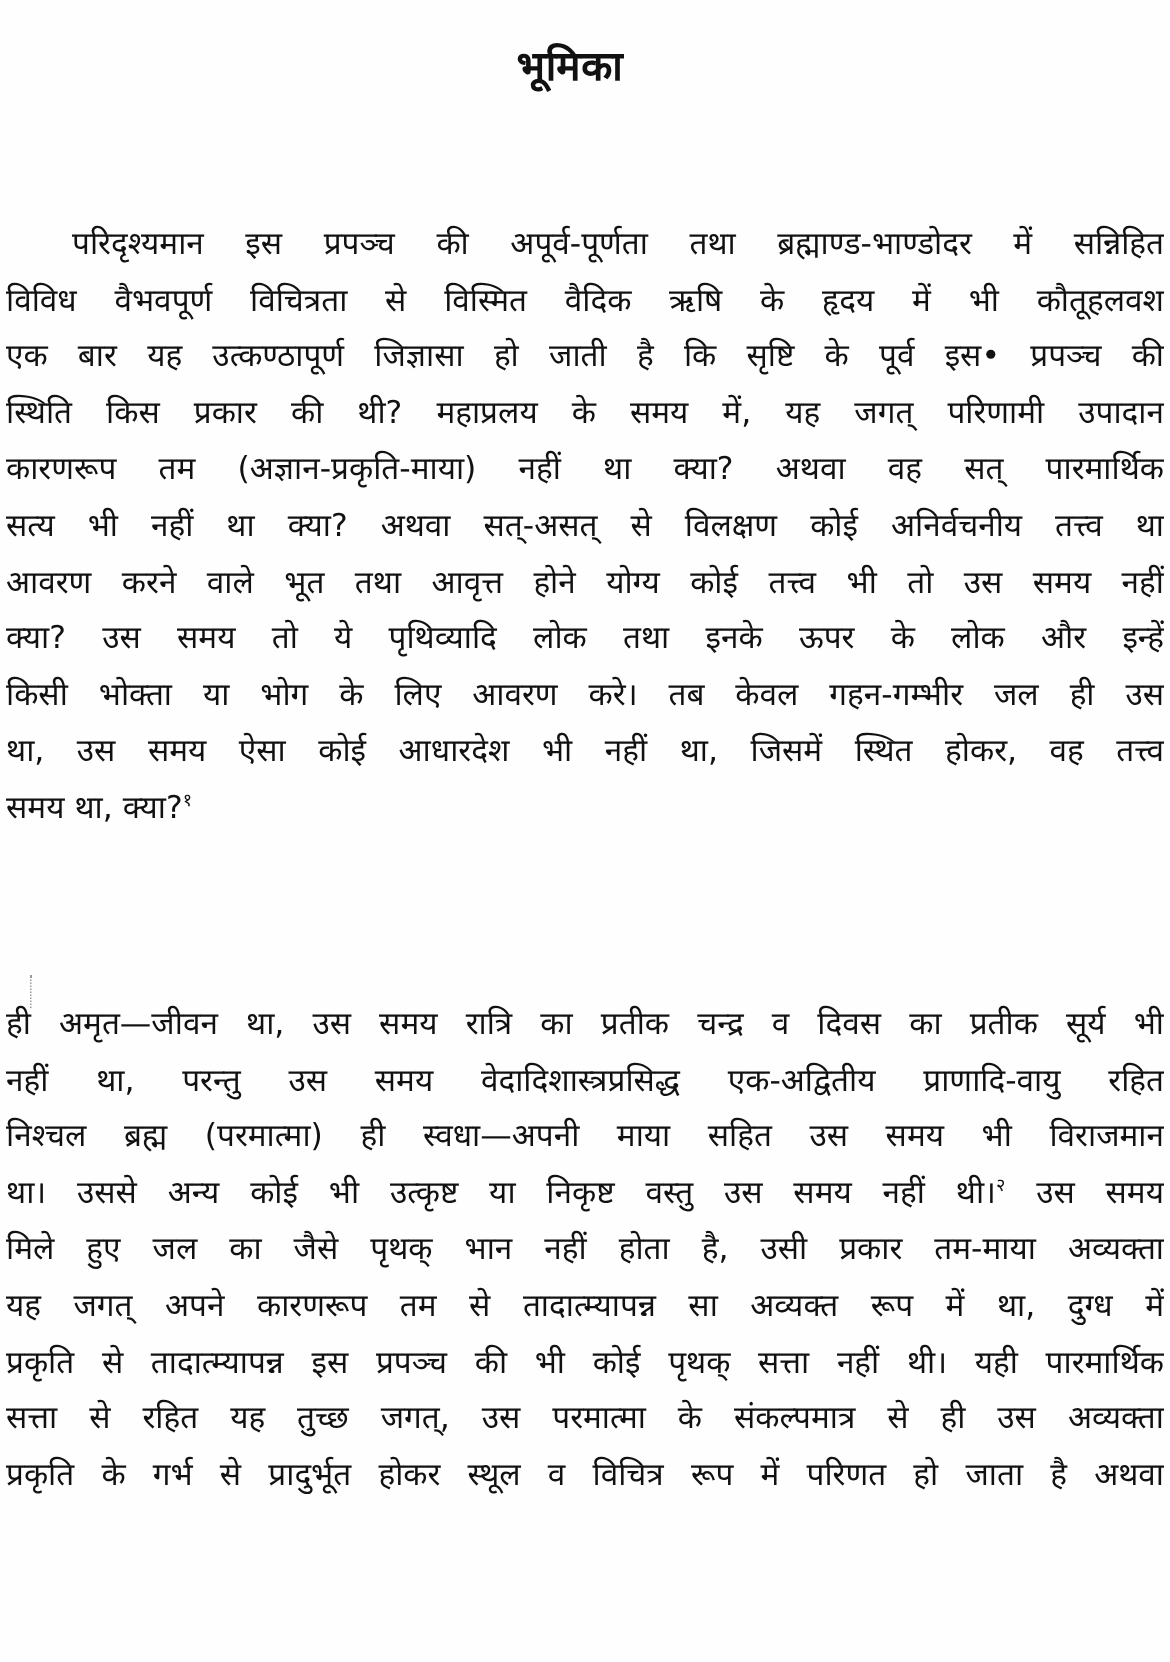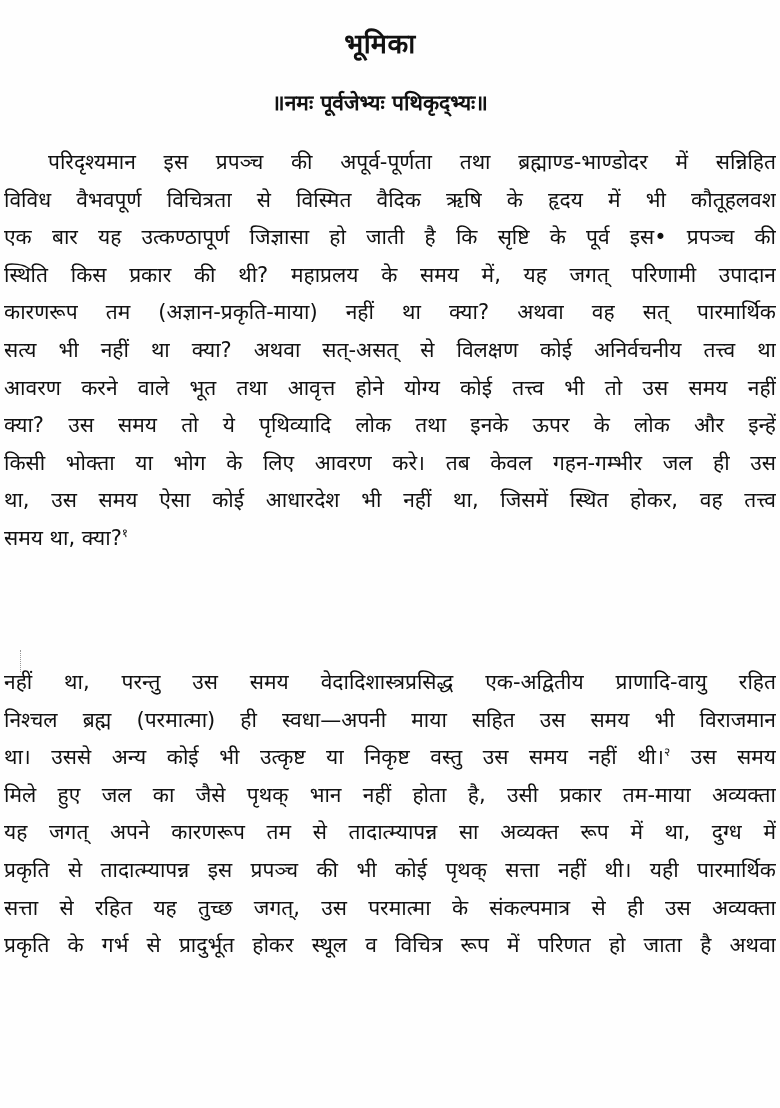--- a/index.html
+++ b/index.html
@@ -70,39 +70,39 @@
       height: 22px;
       border-left: 1px dotted #999;
     }
   </style>
 </head>
 <body>
 
 <div class="page">
 
   <div class="title">भूमिका</div>
-  <div class="subtitle">॥नमः पूर्वजेभ्यः पथिकृद्भ्यः॥</div>
 
   <div class="body-text para1">
     <span class="line first">परिदृश्यमान इस प्रपञ्च की अपूर्व-पूर्णता तथा ब्रह्माण्ड-भाण्डोदर में सन्निहित</span>
     <span class="line">विविध वैभवपूर्ण विचित्रता से विस्मित वैदिक ऋषि के हृदय में भी कौतूहलवश</span>
     <span class="line">एक बार यह उत्कण्ठापूर्ण जिज्ञासा हो जाती है कि सृष्टि के पूर्व इस• प्रपञ्च की</span>
     <span class="line">स्थिति किस प्रकार की थी? महाप्रलय के समय में, यह जगत् परिणामी उपादान</span>
     <span class="line">कारणरूप तम (अज्ञान-प्रकृति-माया) नहीं था क्या? अथवा वह सत्  पारमार्थिक</span>
     <span class="line">सत्य भी नहीं था क्या? अथवा सत्-असत् से विलक्षण कोई अनिर्वचनीय तत्त्व था</span>
     <span class="line">आवरण करने वाले भूत तथा आवृत्त होने योग्य कोई तत्त्व भी तो उस समय नहीं</span>
     <span class="line">क्या? उस समय तो ये पृथिव्यादि लोक तथा इनके ऊपर के लोक और इन्हें</span>
     <span class="line">किसी भोक्ता या भोग के लिए आवरण करे। तब केवल गहन-गम्भीर जल ही उस</span>
     <span class="line">था, उस समय ऐसा कोई आधारदेश भी नहीं था, जिसमें स्थित होकर, वह तत्त्व</span>
     <span class="line last"><span>समय था, क्या?</span><sup>१</sup></span>
   </div>
 
   <div class="margin-mark"></div>
 
   <div class="body-text para2">
+    <span class="line">ही अमृत—जीवन था, उस समय रात्रि का प्रतीक चन्द्र व दिवस का प्रतीक सूर्य भी</span>
     <span class="line">नहीं था, परन्तु उस समय वेदादिशास्त्रप्रसिद्ध एक-अद्वितीय प्राणादि-वायु रहित</span>
     <span class="line">निश्चल ब्रह्म (परमात्मा) ही स्वधा—अपनी माया सहित उस समय भी विराजमान</span>
     <span class="line"><span>था। उससे अन्य कोई भी उत्कृष्ट या निकृष्ट वस्तु उस समय नहीं थी।</span><sup>२</sup><span> उस समय</span></span>
     <span class="line">मिले हुए जल का जैसे पृथक् भान नहीं होता है, उसी प्रकार तम-माया अव्यक्ता</span>
     <span class="line">यह जगत् अपने कारणरूप तम से तादात्म्यापन्न सा अव्यक्त रूप में था, दुग्ध में</span>
     <span class="line">प्रकृति से तादात्म्यापन्न इस प्रपञ्च की भी कोई पृथक् सत्ता नहीं थी। यही पारमार्थिक</span>
     <span class="line">सत्ता से रहित यह तुच्छ जगत्, उस परमात्मा के संकल्पमात्र से ही उस अव्यक्ता</span>
     <span class="line">प्रकृति के गर्भ से प्रादुर्भूत होकर स्थूल व विचित्र रूप में परिणत हो जाता है अथवा</span>
   </div>
 

